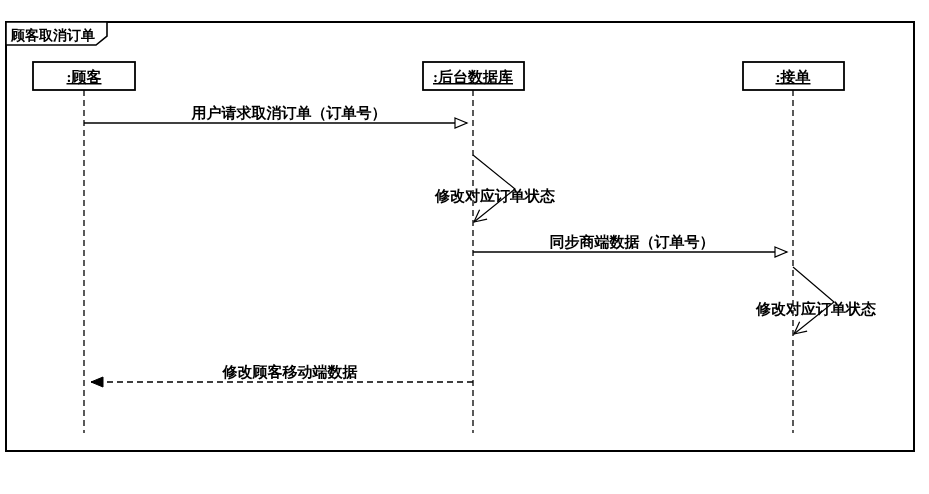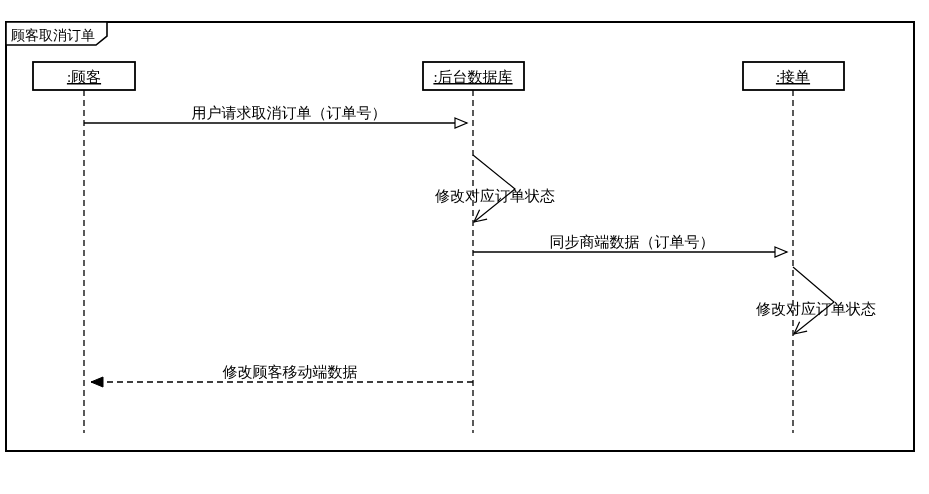--- a/index.html
+++ b/index.html
@@ -6,20 +6,21 @@
     margin: 0;
     padding: 0;
     background: #ffffff;
   }
   .stage {
     position: relative;
     width: 929px;
     height: 494px;
     background: #ffffff;
     font-family: "Liberation Serif", "DejaVu Serif", serif;
+    font-weight: bold;
   }
   svg text {
     font-family: "Liberation Serif", "DejaVu Serif", serif;
     fill: #000000;
   }
   .frame-label-text { font-size: 14px; }
   .lifeline-name { font-size: 15px; text-decoration: underline; }
   .msg-label { font-size: 15px; }
 </style>
 </head>

